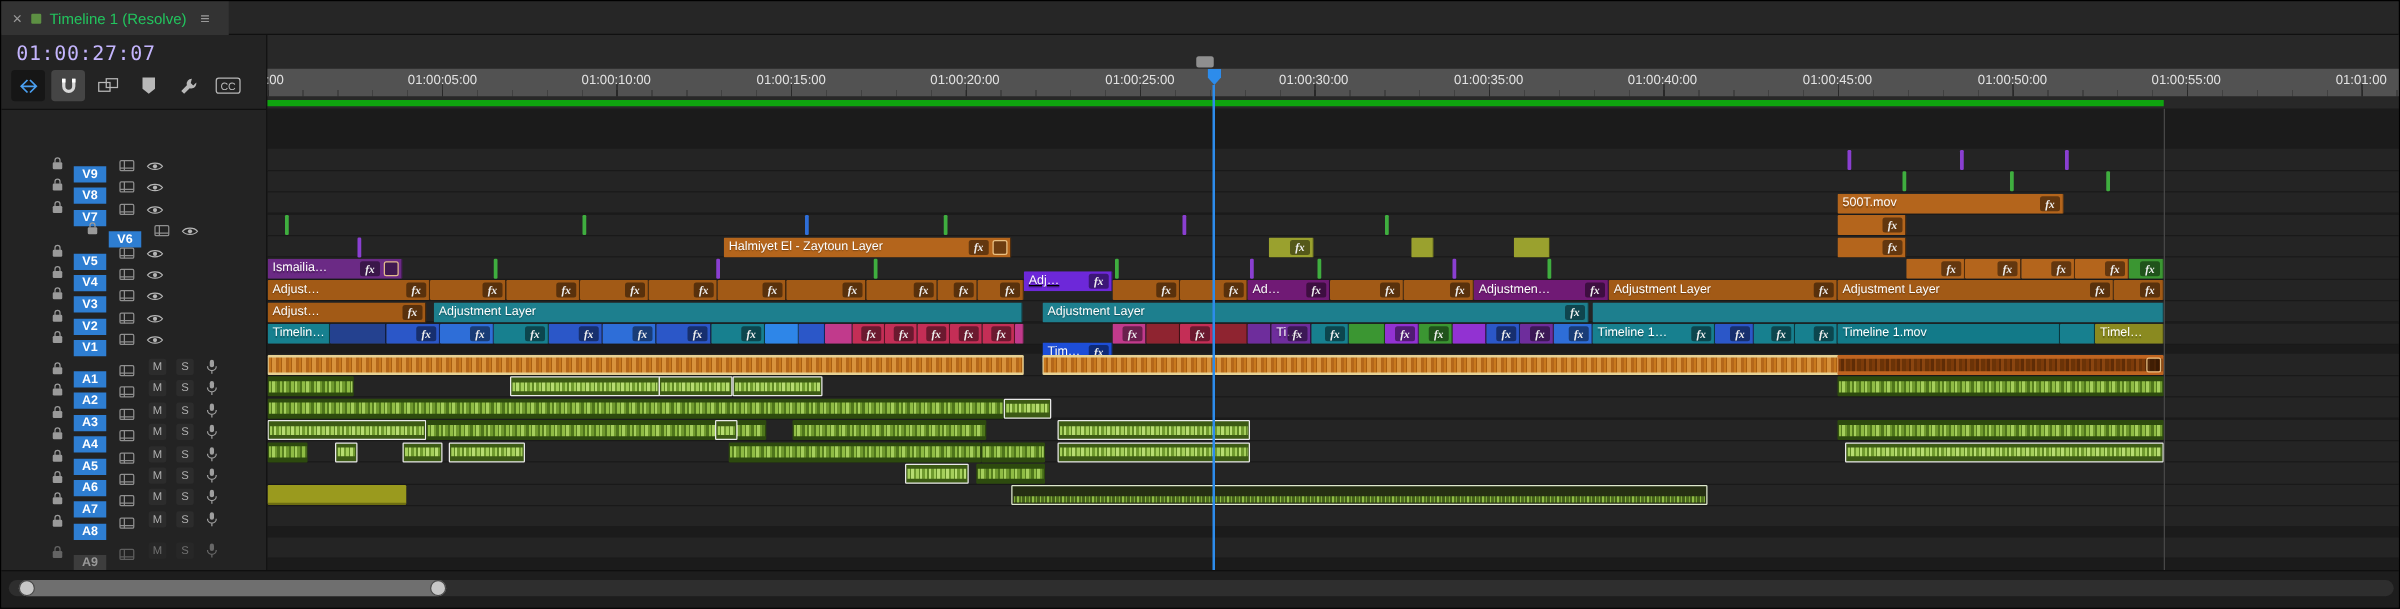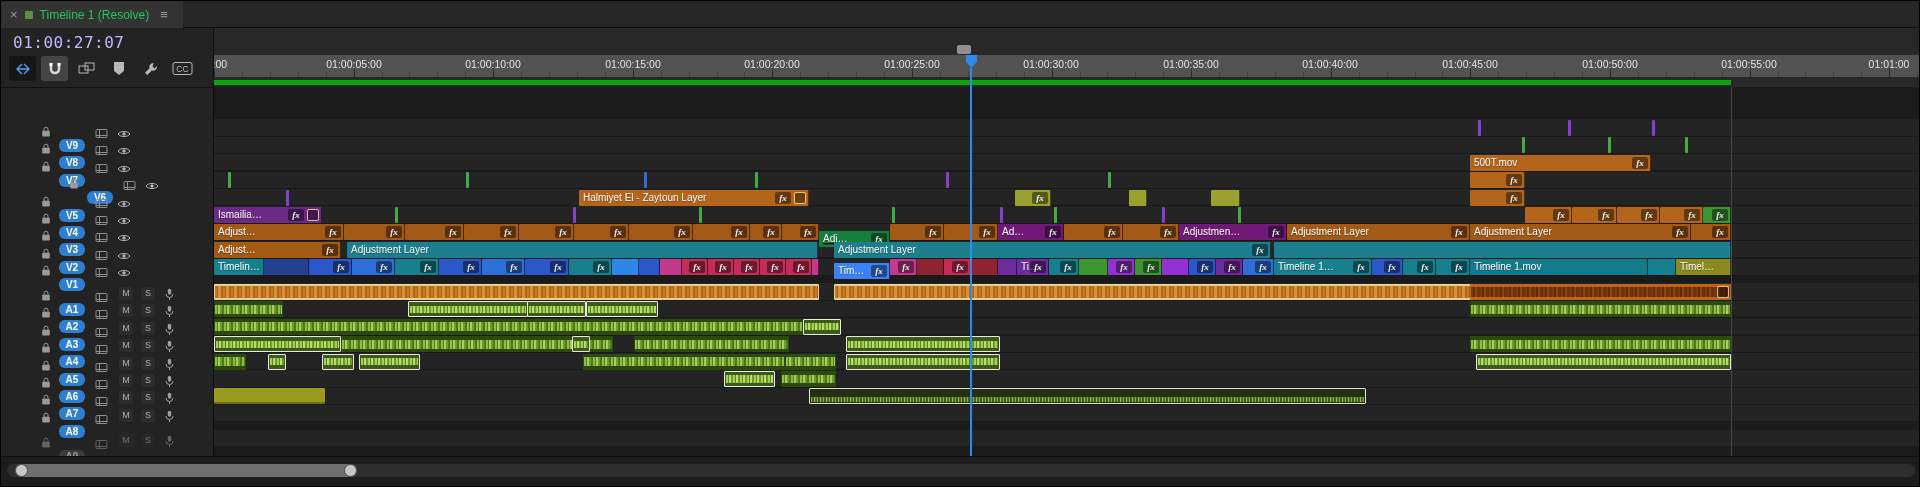--- a/index.html
+++ b/index.html
@@ -19,21 +19,21 @@
   .tbtn{position:absolute;top:1px;width:27px;height:25px;border-radius:3px;display:flex;align-items:center;justify-content:center;}
   .tbtn.pressed{background:#161616;}
   .tbtn.active{background:#454545;}
   .headers{position:absolute;left:0;top:59px;width:212px;height:369px;border-top:1px solid #101010;}
   .hrow{position:absolute;left:0;width:212px;height:17.4px;}
   .hrow .hic{position:absolute;top:3px;}
   .hrow .lock{left:40px;}
   .hrow .sync{left:94px;top:4px;}
   .hrow .eye{left:116px;top:4px;}
   .hrow .mic{left:164px;top:2px;}
-  .badge{position:absolute;left:58px;top:18px;width:26px;height:13px;background:#2e7ed2;border-radius:6px;
+  .badge{position:absolute;left:58px;top:12px;width:26px;height:13px;background:#2e7ed2;border-radius:0;
          color:#fff;font-size:10px;font-weight:bold;text-align:center;line-height:13px;}
   .msbox{position:absolute;top:2px;width:14px;height:13px;background:#2c2c2c;border-radius:2px;color:#b0b0b0;
          font-size:9px;text-align:center;line-height:13px;}
   .msbox.m{left:118px;} .msbox.s{left:140px;}
   .hrow.dim .hic, .hrow.dim .msbox{opacity:.55;}
   .hrow.dim .badge{background:#3d3d3d;color:#9a9a9a;}
   
   .rulerarea{position:absolute;left:213px;top:27px;width:1707px;height:59px;background:#282828;}
   .rulerband{position:absolute;left:0;top:27px;width:1707px;height:22px;background:#525252;overflow:hidden;
     background-image:
@@ -524,21 +524,21 @@
       </div>
       <div class="clip" style="left: 479px; top: 137.4px; width: 57px; background: rgb(162, 90, 22);">
         <span class="fxb">fx</span>
       </div>
       <div class="clip" style="left: 536px; top: 137.4px; width: 32px; background: rgb(162, 90, 22);">
         <span class="fxb">fx</span>
       </div>
       <div class="clip" style="left: 568px; top: 137.4px; width: 37px; background: rgb(162, 90, 22);">
         <span class="fxb">fx</span>
       </div>
-      <div class="clip" style="left: 605px; top: 144px; width: 71px; background: #15803d; text-decoration: underline;">
+      <div class="clip" style="left: 605px; top: 130px; width: 71px; background: #6d28d9; text-decoration: underline;">
         <span class="lbl">Adj…</span>
         <span class="fxb">fx</span>
       </div>
       <div class="clip" style="left: 676px; top: 137.4px; width: 54px; background: rgb(162, 90, 22);">
         <span class="fxb">fx</span>
       </div>
       <div class="clip" style="left: 730px; top: 137.4px; width: 54px; background: rgb(162, 90, 22);">
         <span class="fxb">fx</span>
       </div>
       <div class="clip" style="left: 784px; top: 137.4px; width: 66px; background: #701a75;">
@@ -615,21 +615,21 @@
       <div class="clip" style="left: 520px; top: 172.2px; width: 26px; background: rgb(196, 46, 86);">
         <span class="fxb">fx</span>
       </div>
       <div class="clip" style="left: 546px; top: 172.2px; width: 26px; background: rgb(196, 46, 86);">
         <span class="fxb">fx</span>
       </div>
       <div class="clip" style="left: 572px; top: 172.2px; width: 26px; background: rgb(196, 46, 86);">
         <span class="fxb">fx</span>
       </div>
       <div class="clip" style="left: 598px; top: 172.2px; width: 7px; background: rgb(193, 58, 140);"></div>
-      <div class="clip" style="left: 620px; top: 176px; width: 56px; background: #3b82f6;">
+      <div class="clip" style="left: 620px; top: 187px; width: 56px; background: #1d4ed8;">
         <span class="lbl">Tim…</span>
         <span class="fxb">fx</span>
       </div>
       <div class="clip" style="left: 676px; top: 172.2px; width: 27px; background: rgb(193, 58, 140);">
         <span class="fxb">fx</span>
       </div>
       <div class="clip" style="left: 703px; top: 172.2px; width: 27px; background: rgb(143, 36, 48);"></div>
       <div class="clip" style="left: 730px; top: 172.2px; width: 27px; background: rgb(196, 46, 86);">
         <span class="fxb">fx</span>
       </div>

